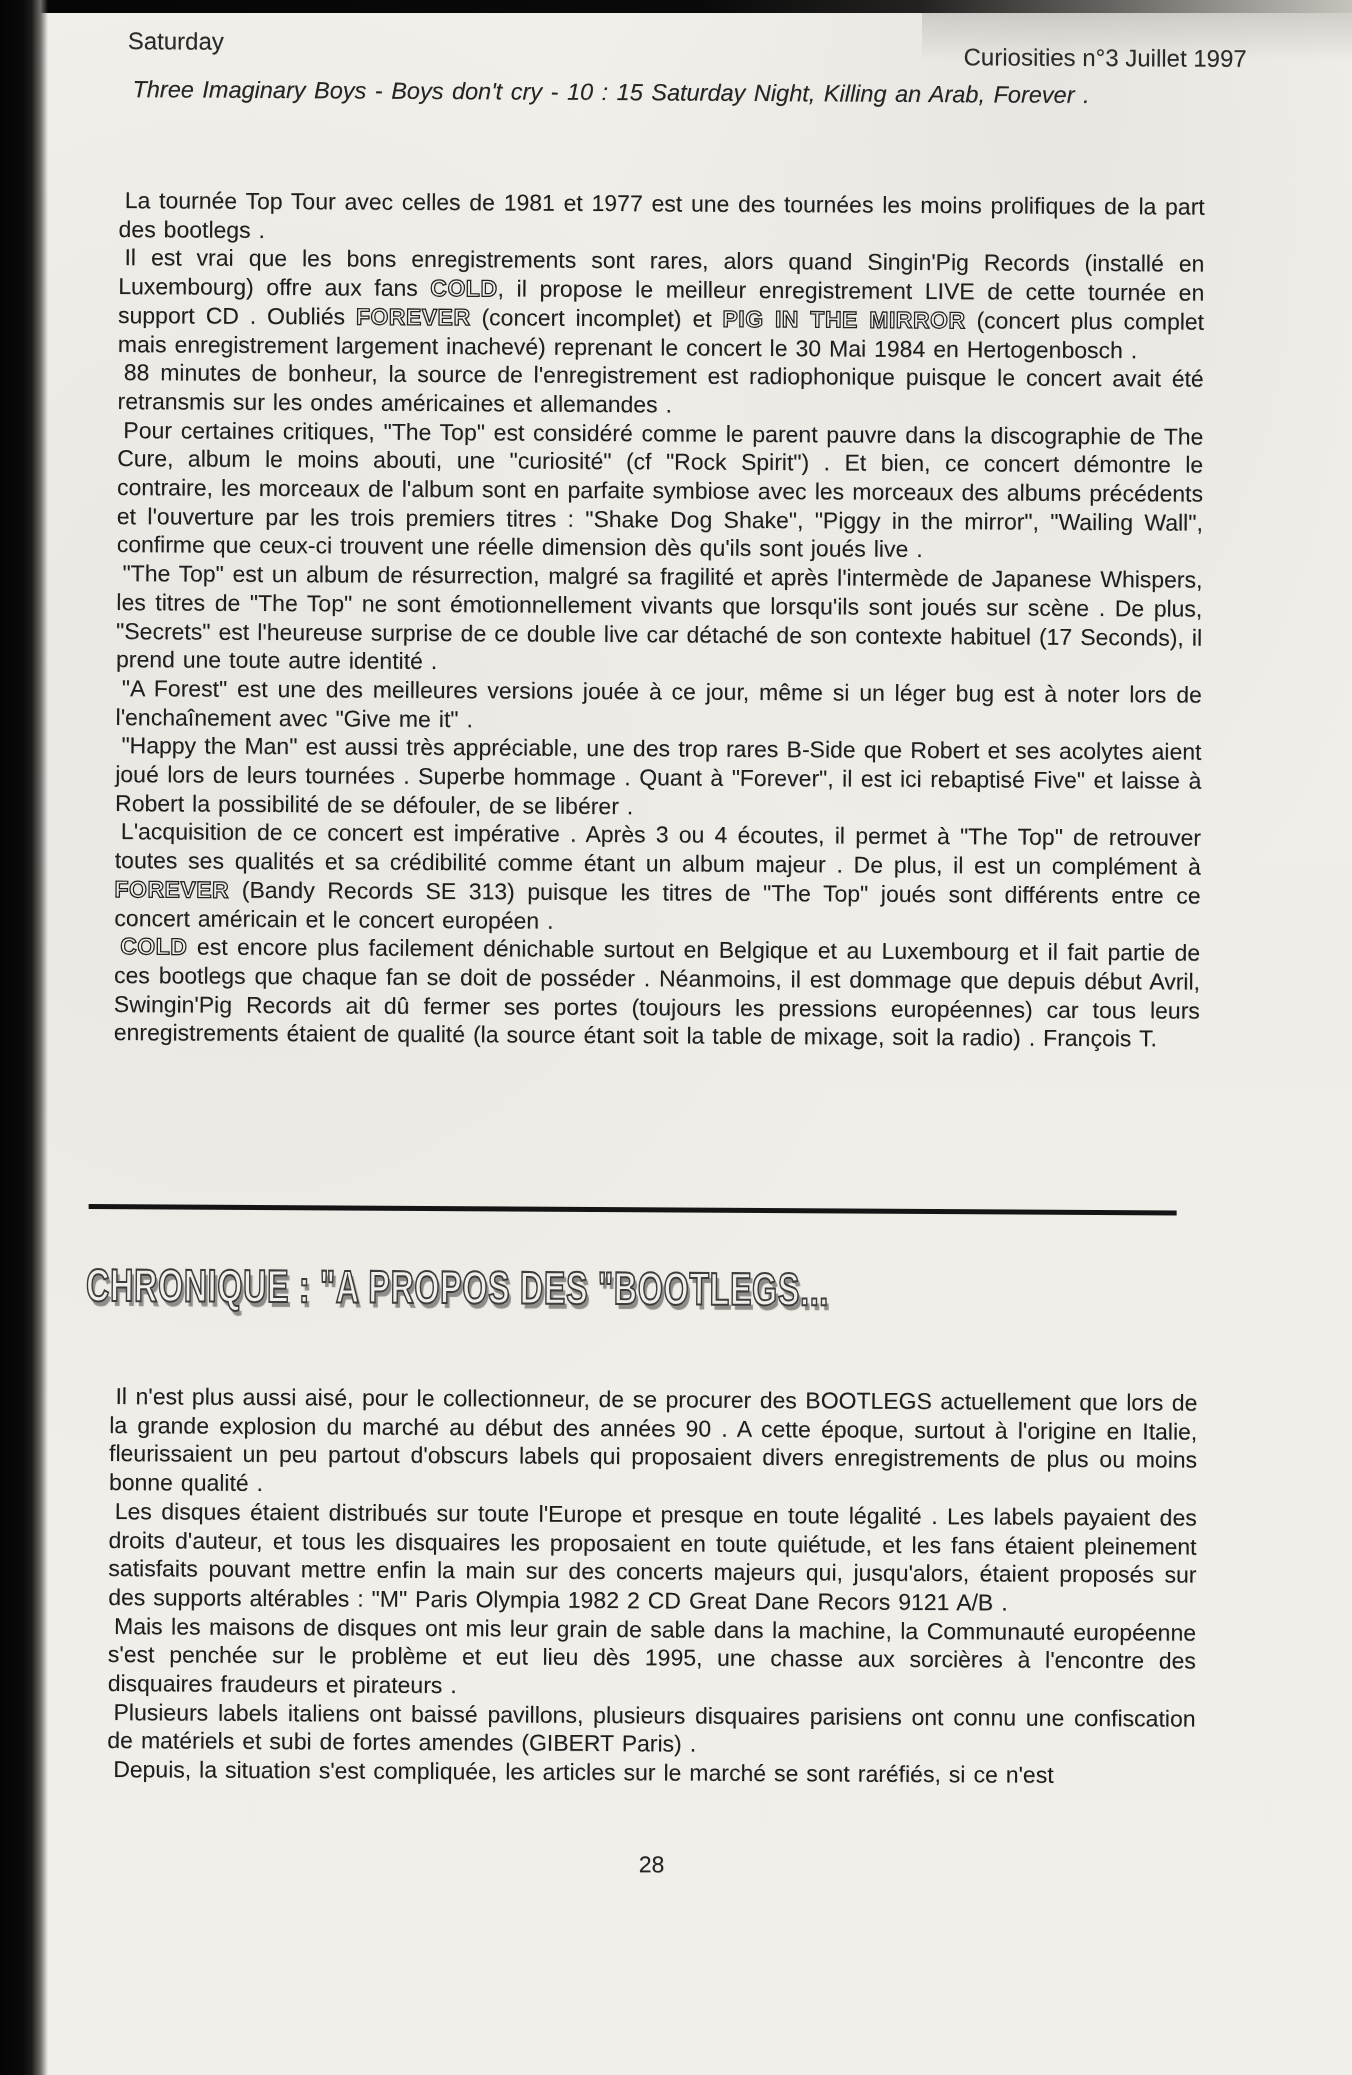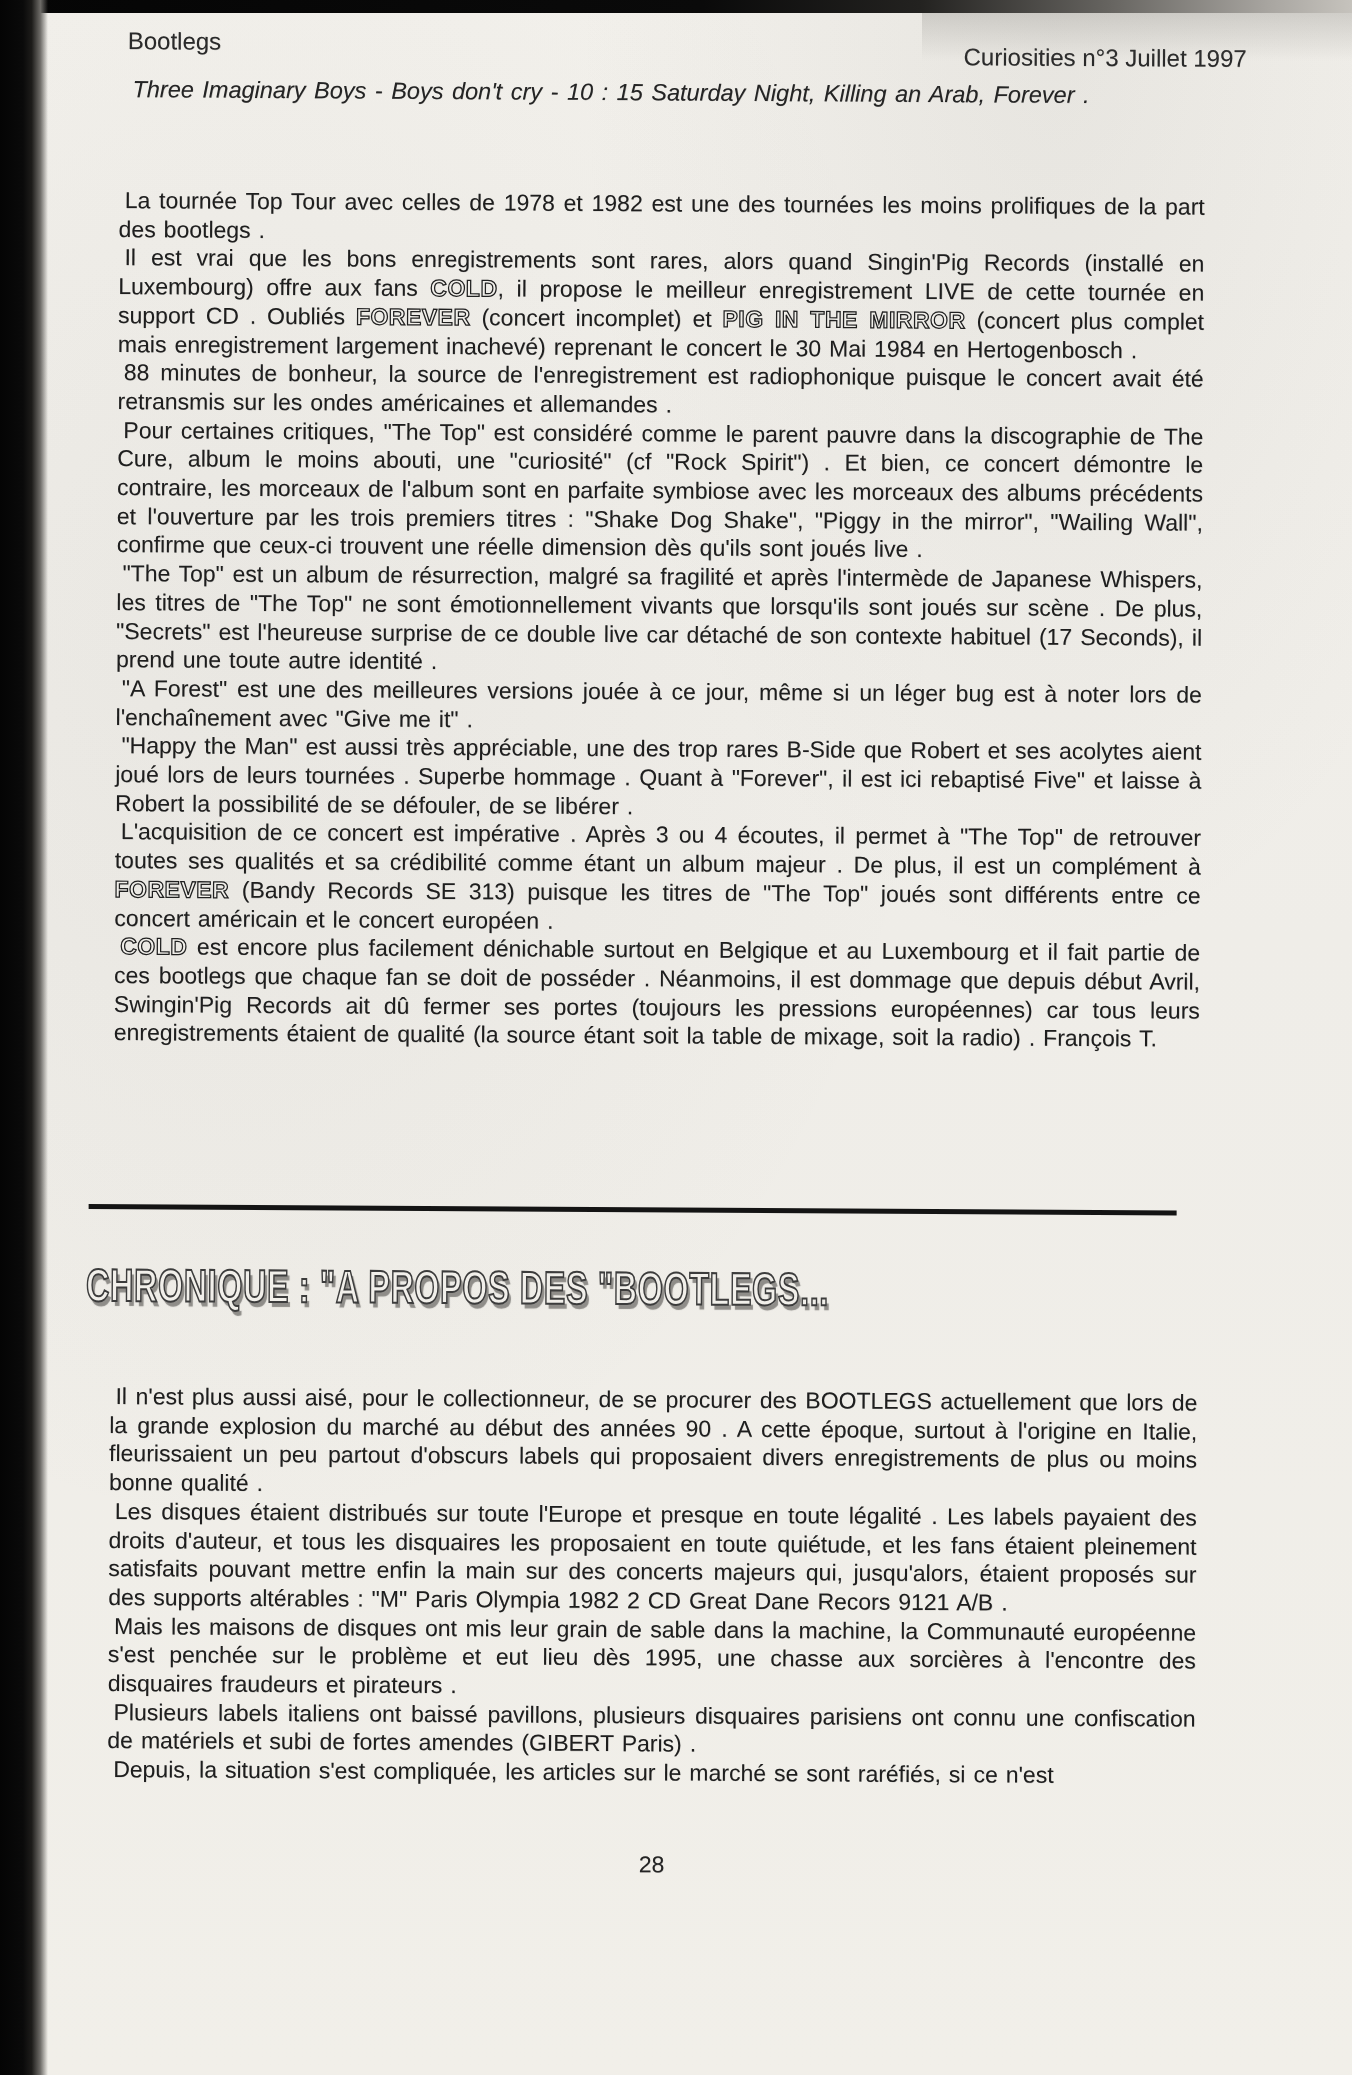--- a/index.html
+++ b/index.html
@@ -50,25 +50,25 @@
   }
   .corner-tr{
     position:absolute;top:13px;right:0;width:430px;height:48px;
     background:linear-gradient(180deg,rgba(138,136,131,0.30),rgba(138,136,131,0));
   }
 </style>
 </head>
 <body>
 
 <div class="page-content">
-  <div id="header-left">Bootlegs</div>
+  <div id="header-left">Saturday</div>
   <div id="header-right">Curiosities n°3 Juillet 1997</div>
   <div id="subtitle">Three Imaginary Boys - Boys don't cry - 10 : 15 Saturday Night, Killing an Arab, Forever .</div>
   <div id="article1">
-      <p class="para"><span>La tournée Top Tour avec celles de 1978 et 1982 est une des tournées les moins prolifiques de la part des bootlegs .</span></p>
+      <p class="para"><span>La tournée Top Tour avec celles de 1981 et 1977 est une des tournées les moins prolifiques de la part des bootlegs .</span></p>
       <p class="para"><span>Il est vrai que les bons enregistrements sont rares, alors quand Singin'Pig Records (installé en Luxembourg) offre aux fans </span><span class="outline">COLD</span><span>, il propose le meilleur enregistrement LIVE de cette tournée en support CD . Oubliés </span><span class="outline">FOREVER</span><span> (concert incomplet) et </span><span class="outline">PIG IN THE MIRROR</span><span> (concert plus complet mais enregistrement largement inachevé) reprenant le concert le 30 Mai 1984 en Hertogenbosch .</span></p>
       <p class="para"><span>88 minutes de bonheur, la source de l'enregistrement est radiophonique puisque le concert avait été retransmis sur les ondes américaines et allemandes .</span></p>
       <p class="para"><span>Pour certaines critiques, "The Top" est considéré comme le parent pauvre dans la discographie de The Cure, album le moins abouti, une "curiosité" (cf "Rock Spirit") . Et bien, ce concert démontre le contraire, les morceaux de l'album sont en parfaite symbiose avec les morceaux des albums précédents et l'ouverture par les trois premiers titres : "Shake Dog Shake", "Piggy in the mirror", "Wailing Wall", confirme que ceux-ci trouvent une réelle dimension dès qu'ils sont joués live .</span></p>
       <p class="para"><span>"The Top" est un album de résurrection, malgré sa fragilité et après l'intermède de Japanese Whispers, les titres de "The Top" ne sont émotionnellement vivants que lorsqu'ils sont joués sur scène . De plus, "Secrets" est l'heureuse surprise de ce double live car détaché de son contexte habituel (17 Seconds), il prend une toute autre identité .</span></p>
       <p class="para"><span>"A Forest" est une des meilleures versions jouée à ce jour, même si un léger bug est à noter lors de l'enchaînement avec "Give me it" .</span></p>
       <p class="para"><span>"Happy the Man" est aussi très appréciable, une des trop rares B-Side que Robert et ses acolytes aient joué lors de leurs tournées . Superbe hommage . Quant à "Forever", il est ici rebaptisé Five" et laisse à Robert la possibilité de se défouler, de se libérer .</span></p>
       <p class="para"><span>L'acquisition de ce concert est impérative . Après 3 ou 4 écoutes, il permet à "The Top" de retrouver toutes ses qualités et sa crédibilité comme étant un album majeur . De plus, il est un complément à </span><span class="outline">FOREVER</span><span> (Bandy Records SE 313) puisque les titres de "The Top" joués sont différents entre ce concert américain et le concert européen .</span></p>
       <p class="para"><span class="outline">COLD</span><span> est encore plus facilement dénichable surtout en Belgique et au Luxembourg et il fait partie de ces bootlegs que chaque fan se doit de posséder . Néanmoins, il est dommage que depuis début Avril, Swingin'Pig Records ait dû fermer ses portes (toujours les pressions européennes) car tous leurs enregistrements étaient de qualité (la source étant soit la table de mixage, soit la radio) . François T.</span></p>
     </div>
   <div id="divider"></div>

